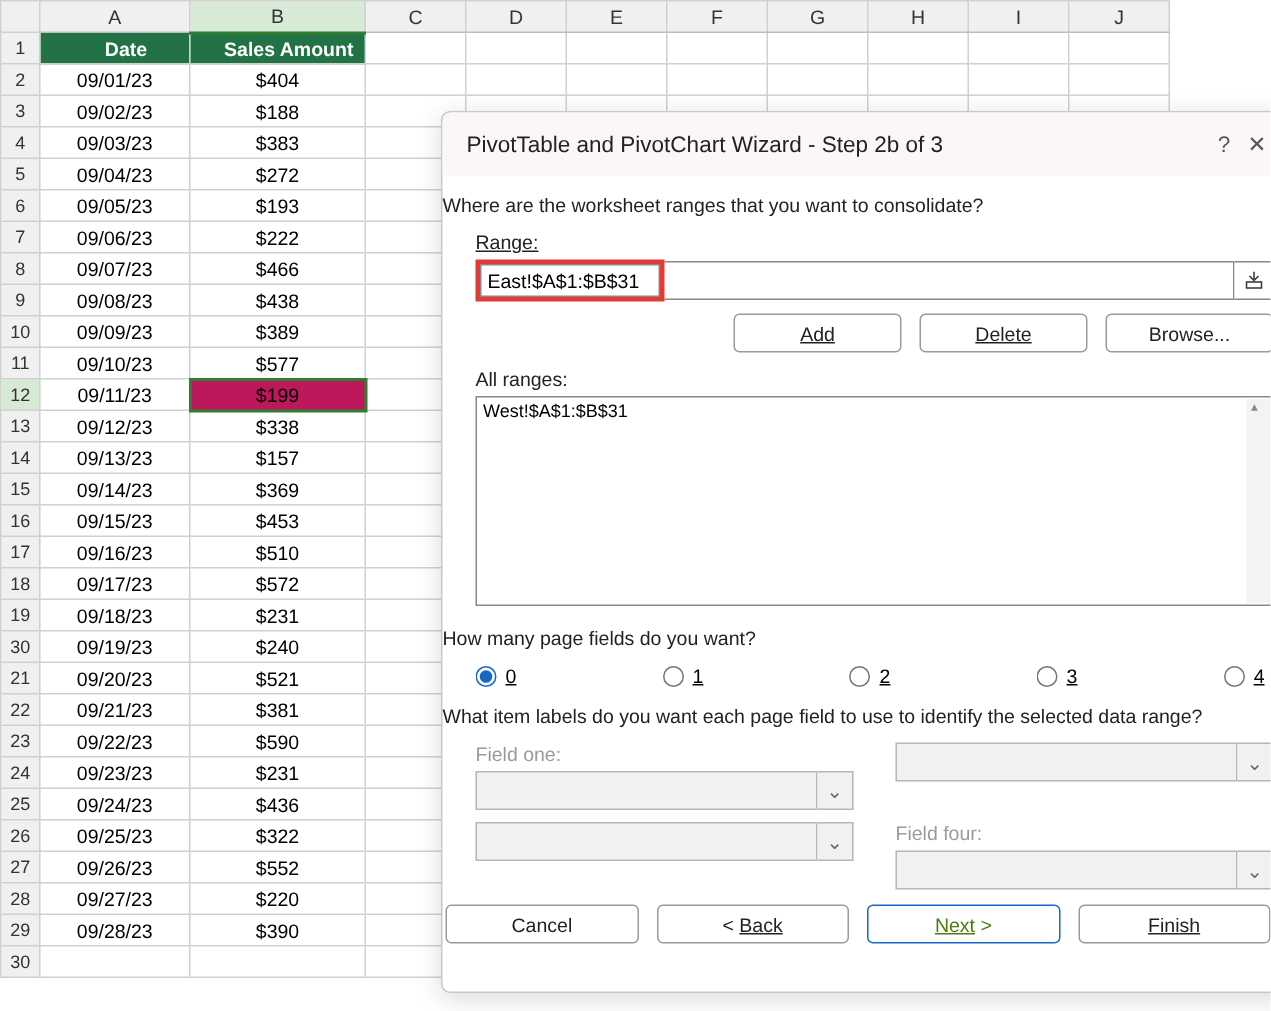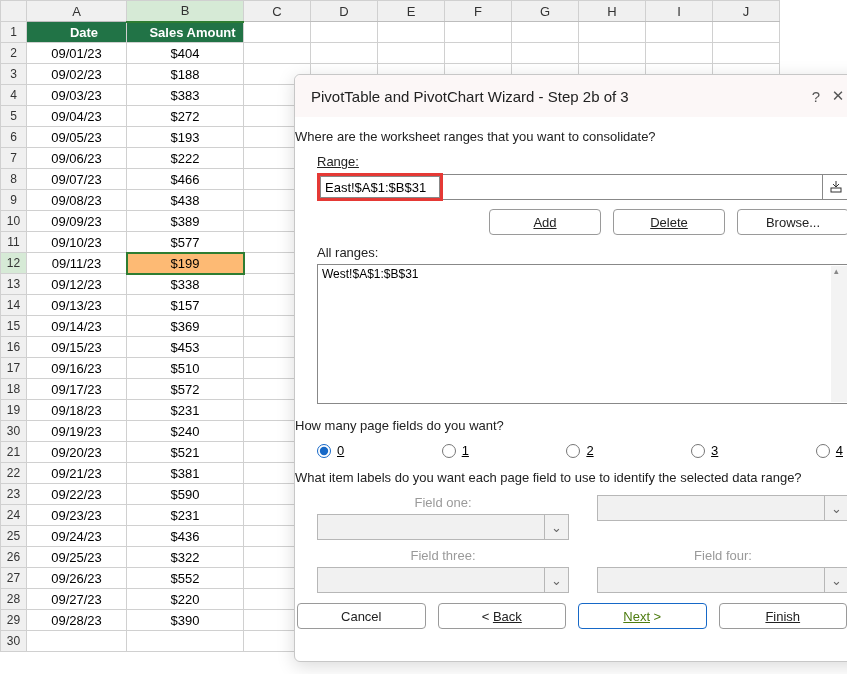--- a/index.html
+++ b/index.html
@@ -11,21 +11,21 @@
 .sheet th, .sheet td { border: 1px solid #d0d0d0; height: 21px; font-weight: normal; }
 .sheet .col-hdr { background: #f0f0f0; text-align: center; color: #333; border-bottom: 1px solid #bdbdbd; }
 .sheet .col-hdr.sel { background: #d6ead6; border-bottom: 2px solid #2e7d32; }
 .sheet .row-hdr { background: #f0f0f0; text-align: center; width: 26px; min-width: 26px; color: #333; font-size: 12px; }
 .sheet .row-hdr.sel { background: #d6ead6; }
 .sheet .cA { width: 100px; min-width: 100px; }
 .sheet .cB { width: 117px; min-width: 117px; }
 .sheet .cO { width: 67px; min-width: 67px; }
 .sheet td.cell { text-align: center; background: #fff; }
 .sheet td.hd { background: #217346; color: #fff; font-weight: 600; padding-left: 15px; }
-.sheet td.sel-cell { outline: 2px solid #2e7d32; outline-offset: -1px; background: #fdba74; position: relative; }
+.sheet td.sel-cell { outline: 2px solid #2e7d32; outline-offset: -1px; background: #be185d; position: relative; }
 .sheet .marching-left { border-left: 1.5px dashed #2e7d32 !important; }
 .sheet .marching-right { border-right: 1.5px dashed #2e7d32 !important; }
 
 
 .dialog { position: absolute; left: 294px; top: 74px; width: 572px; height: 588px; background: #fff; border: 1px solid #c7c7c7; border-radius: 6px; box-shadow: 0 4px 18px rgba(0,0,0,.15); }
 .dlg-title { display: flex; align-items: center; padding: 12px 16px 12px 16px; font-size: 15px; color: #222; background:#fcf7f7; border-radius:6px 6px 0 0;}
 .dlg-title .t { flex: 1; }
 .dlg-title .ic { width: 22px; text-align: center; color: #555; font-size: 15px; cursor: default; }
 .dlg-body { padding: 6px 16px 12px 0; }
 .q { margin: 6px 0 10px 0; color: #222; }
@@ -40,21 +40,21 @@
 .btn { width: 114px; height: 26px; border: 1px solid #9a9a9a; border-radius: 4px; background: #fff; font-size: 13px; color: #222; cursor: default; }
 .btn.min { width: 112px; }
 .listbox { margin: 0 0 14px 22px; height: 140px; border: 1px solid #888; background: #fff; padding: 2px 4px; font-size: 12px; position: relative; }
 .listbox .scrollhint { position: absolute; right: 1px; top: 1px; bottom: 1px; width: 16px; background: #f3f3f3; }
 .listbox .scrollhint::before { content: "▴"; position: absolute; top: 0; left: 3px; font-size: 9px; color: #888; }
 .radios { display: flex; justify-content: space-between; margin: 4px 0 12px 22px; padding-right: 6px; }
 .radio { display: flex; align-items: center; gap: 6px; }
 .radio input { width: 14px; height: 14px; accent-color: #1668c7;}
 .radio .u { text-decoration: underline; }
 .fields { display: grid; grid-template-columns: 1fr 1fr; gap: 8px 28px; margin: 2px 0 10px 22px; }
-.fcol .fl { color: #9a9a9a; font-size: 13px; margin-bottom: 4px; text-align: center; }
+.fcol .fl { color: #9a9a9a; font-size: 13px; margin-bottom: 4px; }
 .select { display: flex; }
 .select .sbox { flex: 1; height: 26px; border: 1px solid #b7b7b7; background: #f1f1f1; }
 .select .sarr { width: 24px; height: 26px; border: 1px solid #b7b7b7; border-left: none; background: #f1f1f1; display:flex; align-items:center; justify-content:center; color:#676767;}
 .nav-row { display: flex; gap: 12px; justify-content: flex-start; margin: 8px 2px 2px 2px; }
 .nav-row .btn { flex: 1; }
 .btn.primary { border: 1px solid #1668c7; color: #4d7c0f; }
 .und { text-decoration: underline; }
 </style>
 </head>
 <body>
@@ -534,21 +534,20 @@
             <div class="sarr">⌄</div>
           </div>
       </div>
       <div class="fcol">
         <div class="select">
             <div class="sbox"></div>
             <div class="sarr">⌄</div>
           </div>
       </div>
       <div class="fcol">
-        <div class="fl">Field three:</div>
         <div class="select">
             <div class="sbox"></div>
             <div class="sarr">⌄</div>
           </div>
       </div>
       <div class="fcol">
         <div class="fl">Field four:</div>
         <div class="select">
             <div class="sbox"></div>
             <div class="sarr">⌄</div>

